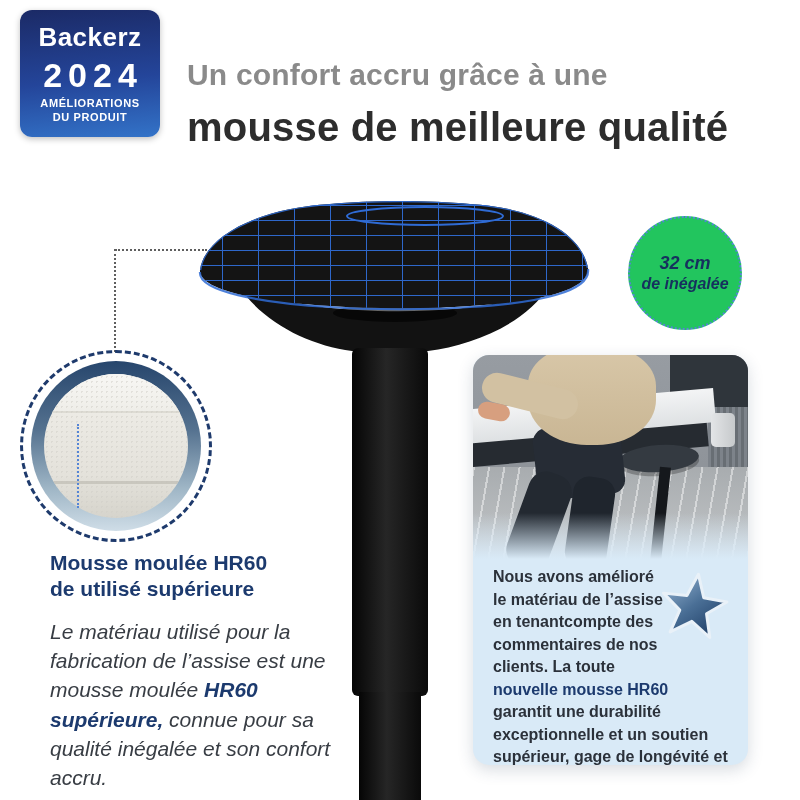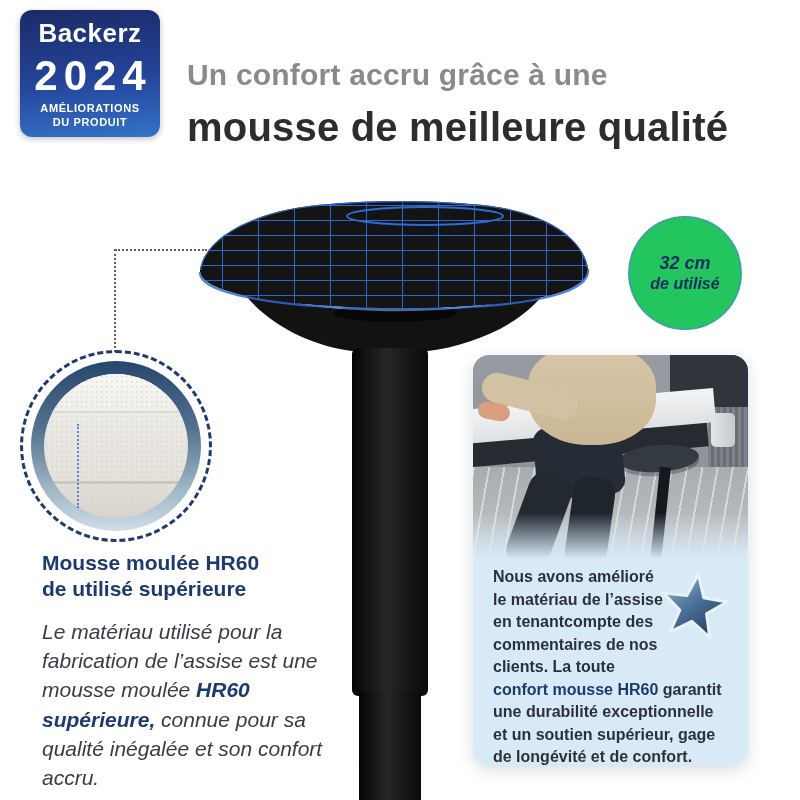--- a/index.html
+++ b/index.html
@@ -5,21 +5,21 @@
   html,body{margin:0;padding:0;background:#ffffff;}
   .canvas{position:relative;width:800px;height:800px;background:#ffffff;overflow:hidden;
           font-family:"Liberation Sans",sans-serif;padding-left:40px;}
 
   
   .badge{position:absolute;left:20px;top:10px;width:140px;height:127px;border-radius:12px;
          background:linear-gradient(175deg,#1b2a66 0%,#24459a 55%,#3373c8 100%);
          color:#fff;text-align:center;display:flex;flex-direction:column;justify-content:center;
          box-shadow:0 2px 6px rgba(0,0,0,.25);}
   .badge .brand{font-size:26px;font-weight:700;letter-spacing:.5px;}
-  .badge .year{font-size:42px;font-weight:700;letter-spacing:6px;margin:3px 0 2px 6px;}
+  .badge .year{font-size:34px;font-weight:700;letter-spacing:6px;margin:3px 0 2px 6px;}
   .badge .sub{font-size:11px;font-weight:700;letter-spacing:.6px;line-height:1.25;}
 
   
   .heading{position:absolute;left:187px;top:58px;white-space:nowrap;}
   .heading .sub{font-size:30px;font-weight:700;color:#8a8a8a;letter-spacing:.2px;}
   .heading .main{font-size:40px;font-weight:800;color:#2d2d2d;margin-top:13px;letter-spacing:.2px;}
 
   
   .stool{position:absolute;left:150px;top:190px;width:500px;height:610px;}
 
@@ -44,21 +44,21 @@
   .thick-foam .tex{position:absolute;inset:0;
        background-image:radial-gradient(#cfcdc6 1px,transparent 1px);background-size:5px 5px;opacity:.5;}
   .thick-foam .seam{position:absolute;left:0;right:0;top:74%;height:3px;background:#c3c1b8;opacity:.8;}
   .thick-foam .topface{position:absolute;left:-10%;top:0;width:120%;height:26%;
        background:linear-gradient(180deg,#f8f7f4,#efeee9);border-bottom:2px solid #dddbd3;}
   .thick-label{position:absolute;left:88px;top:428px;color:#16305e;font-style:italic;font-weight:700;
                font-size:17px;line-height:1.35;}
   .thick-measure{position:absolute;left:77px;top:424px;height:84px;border-left:2px dotted #5585d6;}
 
   
-  .feature{position:absolute;left:42px;top:550px;width:305px;}
+  .feature{position:absolute;left:50px;top:550px;width:305px;}
   .feature h3{margin:0;font-size:21px;line-height:1.25;font-weight:700;color:#1c3a6e;}
   .feature p{margin:14px 0 0 0;font-size:21px;line-height:1.4;color:#383d44;font-style:italic;}
   .feature p b{color:#1c3a6e;}
 
   
   .card{position:absolute;left:473px;top:355px;width:275px;height:410px;border-radius:16px;
         background:#d9eaf7;overflow:hidden;box-shadow:0 5px 16px rgba(40,60,90,.18);}
   .photo{position:relative;width:100%;height:205px;overflow:hidden;
          background:linear-gradient(180deg,#979ca2 0%,#8e9399 60%,#9da1a5 100%);}
   .ph-darkcorner{position:absolute;right:0;top:0;width:78px;height:58px;background:#2f353b;}
@@ -143,21 +143,21 @@
 
     <rect x="202" y="158" width="76" height="348" rx="6" fill="url(#poleshade)"></rect>
     <rect x="209" y="502" width="62" height="108" fill="url(#poleshade)"></rect>
   </svg>
 
   <div class="conn-h"></div>
   <div class="conn-v"></div>
 
   <div class="diam">
     <div class="l1">32 cm</div>
-    <div class="l2">de utilisé</div>
+    <div class="l2">de inégalée</div>
   </div>
 
   <div class="thick-outer">
     <div class="thick-ring">
       <div class="thick-foam">
         <div class="topface"></div>
         <div class="tex"></div>
         <div class="seam"></div>
       </div>
     </div>
@@ -196,17 +196,17 @@
               <stop offset="0" stop-color="#9fbdda"></stop>
               <stop offset="0.5" stop-color="#4a6f96"></stop>
               <stop offset="1" stop-color="#16345c"></stop>
             </linearGradient>
           </defs>
           <g transform="rotate(8 38 38)">
             <path d="M38 6 L46.5 28.5 L70 29.5 L51.5 44 L58 67 L38 53.5 L18 67 L24.5 44 L6 29.5 L29.5 28.5 Z" fill="url(#stargrad)" stroke="#e9f1f8" stroke-width="3" stroke-linejoin="round"></path>
           </g>
         </svg>
       </span>
-      <span>Nous avons amélioré le matériau de l’assise en tenantcompte des commentaires de nos clients. La toute </span><b>confort mousse HR60</b><span> garantit une durabilité exceptionnelle et un soutien supérieur, gage de longévité et de confort.</span>
+      <span>Nous avons amélioré le matériau de l’assise en tenantcompte des commentaires de nos clients. La toute </span><b>nouvelle mousse HR60</b><span> garantit une durabilité exceptionnelle et un soutien supérieur, gage de longévité et de confort.</span>
     </div>
   </div>
 
 </div>
 
 </body></html>

